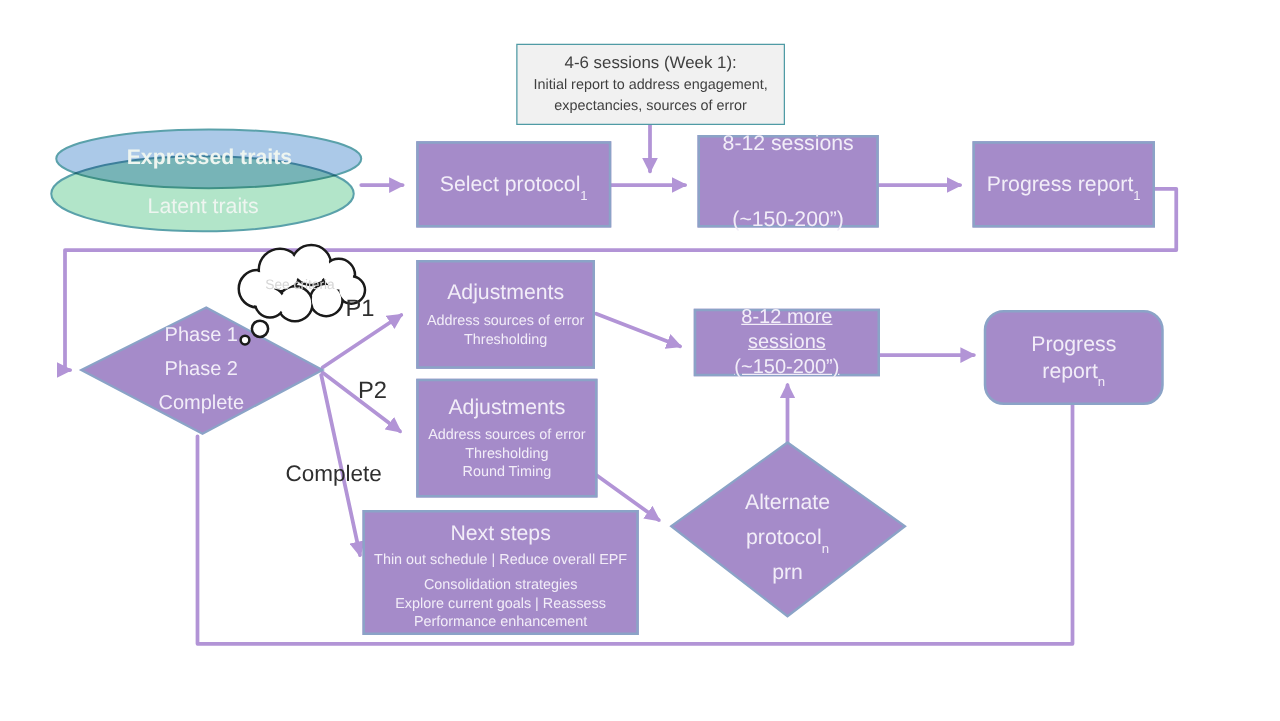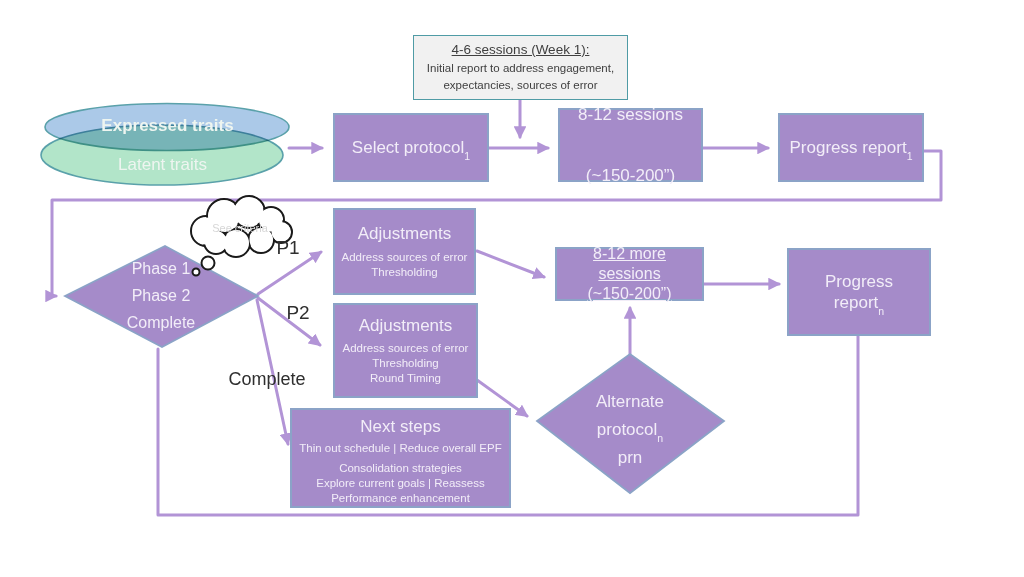--- a/index.html
+++ b/index.html
@@ -21,21 +21,21 @@
     position:absolute;z-index:2;color:#eef5f0;font-size:17px;text-align:center;
   }
   .diamond-label{
     position:absolute;z-index:2;color:#f2edf8;text-align:center;
   }
   .callout{
     position:absolute;z-index:2;box-sizing:border-box;left:413px;top:35px;width:215px;height:65px;
     background:#f1f1f1;border:1.5px solid #4f9ba5;color:#3f3f3f;
     display:flex;flex-direction:column;align-items:center;justify-content:center;text-align:center;
   }
-  .callout .c-title{font-size:13.5px;margin-bottom:3px;text-decoration:underline;}
+  .callout .c-title{font-size:13.5px;margin-bottom:3px;}
   .callout .c-line{font-size:11.5px;line-height:1.45;}
   .bubble-label{
     position:absolute;z-index:3;color:#d6d6d6;font-size:11px;text-align:center;
   }
   sub{font-size:0.62em;position:relative;top:0.25em;line-height:0;}
   .gap{margin-top:5px;}
 </style>
 </head>
 <body>
 
@@ -138,21 +138,21 @@
     <div class="small">Explore current goals | Reassess</div>
     <div class="small">Performance enhancement</div>
   </div>
 
   <div class="box" style="left:555px;top:247px;width:149px;height:54px;text-decoration:underline;">
     <div class="title" style="font-size:16px;">8-12 more</div>
     <div class="title" style="font-size:16px;">sessions</div>
     <div class="title" style="font-size:16px;">(~150-200”)</div>
   </div>
 
-  <div class="box" style="left:787px;top:248px;width:144px;height:88px;">
+  <div class="box" style="left:787px;top:248px;width:144px;height:76px;border-radius:16px;">
     <div class="title">Progress</div>
     <div class="title"><span>report</span><sub>n</sub></div>
   </div>
 
   <div class="diamond-label" style="left:91px;top:255px;width:140px;font-size:16px;line-height:27px;">
     <div>Phase 1</div>
     <div>Phase 2</div>
     <div>Complete</div>
   </div>
 

